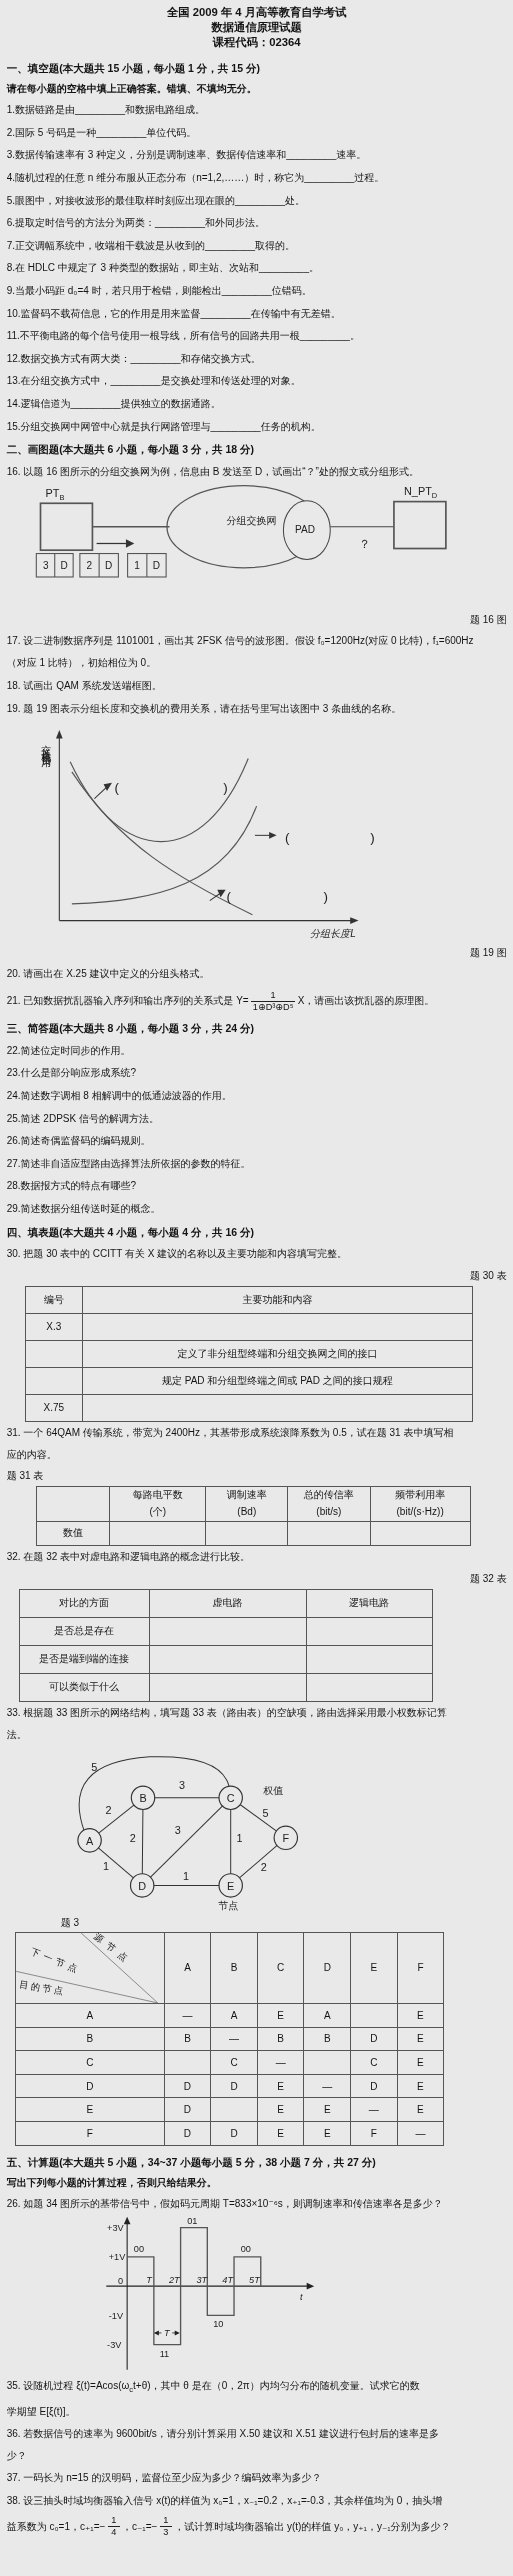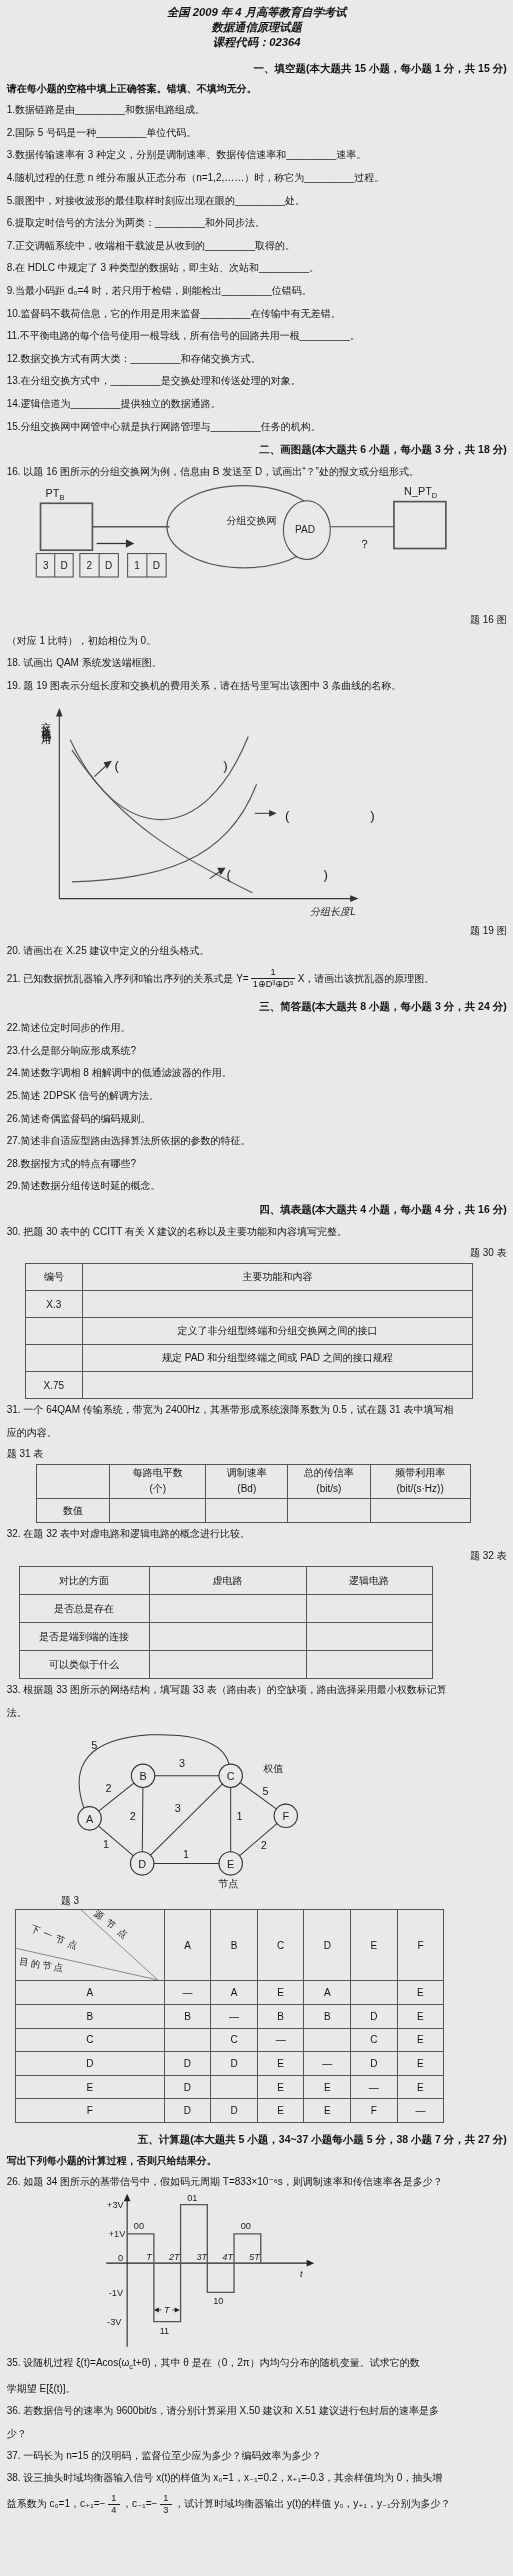--- a/index.html
+++ b/index.html
@@ -6,22 +6,22 @@
   body{
     width:513px;height:2576px;
     background:#e9e9e9;
     color:#141414;
     font-family:"Liberation Sans","DejaVu Sans",sans-serif;
     font-size:10px;
     overflow:hidden;
   }
   .doc{padding:5px 6.7px 0 6.7px;width:500px;}
   .center{text-align:center;}
-  .t1{font-weight:bold;font-size:11.3px;line-height:15px;font-style:italic;}
-  .sec-head{font-weight:bold;font-size:10.5px;line-height:22.6px;white-space:nowrap;text-align:right;}
+  .t1{font-weight:bold;font-size:11.3px;line-height:15px;}
+  .sec-head{font-weight:bold;font-size:10.5px;line-height:22.6px;white-space:nowrap;}
   .note{font-weight:bold;line-height:20px;}
   .line{line-height:22.6px;white-space:nowrap;}
   .line2{line-height:22px;white-space:nowrap;}
   .fig{position:relative;}
   .fig-caption{text-align:right;line-height:18.4px;}
   svg text{font-family:"Liberation Sans","DejaVu Sans",sans-serif;fill:#222;}
   .stroke{stroke:#555;fill:none;}
   
   .frac{display:inline-block;vertical-align:middle;text-align:center;margin:0 2.5px;font-size:9.2px;line-height:11px;}
   .frac .num{display:block;border-bottom:0.8px solid #222;padding:0 3.3px;}
@@ -107,20 +107,21 @@
         <text x="64" y="103">D</text>
         <text x="95" y="103">2</text>
         <text x="117" y="103">D</text>
         <text x="152" y="103">1</text>
         <text x="174" y="103">D</text>
       </g>
     </svg>
   </div>
   <div class="fig-caption">题 16 图</div>
 
+  <div class="line">17. 设二进制数据序列是 1101001，画出其 2FSK 信号的波形图。假设 f₀=1200Hz(对应 0 比特)，f₁=600Hz</div>
   <div class="line">（对应 1 比特），初始相位为 0。</div>
   <div class="line">18. 试画出 QAM 系统发送端框图。</div>
   <div class="line">19. 题 19 图表示分组长度和交换机的费用关系，请在括号里写出该图中 3 条曲线的名称。</div>
 
   <div class="fig" style="height:224px">
     <div class="ylab-vert">交换机费用</div>
     <svg width="500" height="224" viewBox="0 0 597 268" style="font-size:12px">
       <line x1="62" y1="20" x2="62" y2="240" stroke="#333" stroke-width="1.3"></line>
       <polygon points="58,22 62,12 66,22" fill="#333"></polygon>
       <line x1="62" y1="240" x2="412" y2="240" stroke="#333" stroke-width="1.3"></line>

